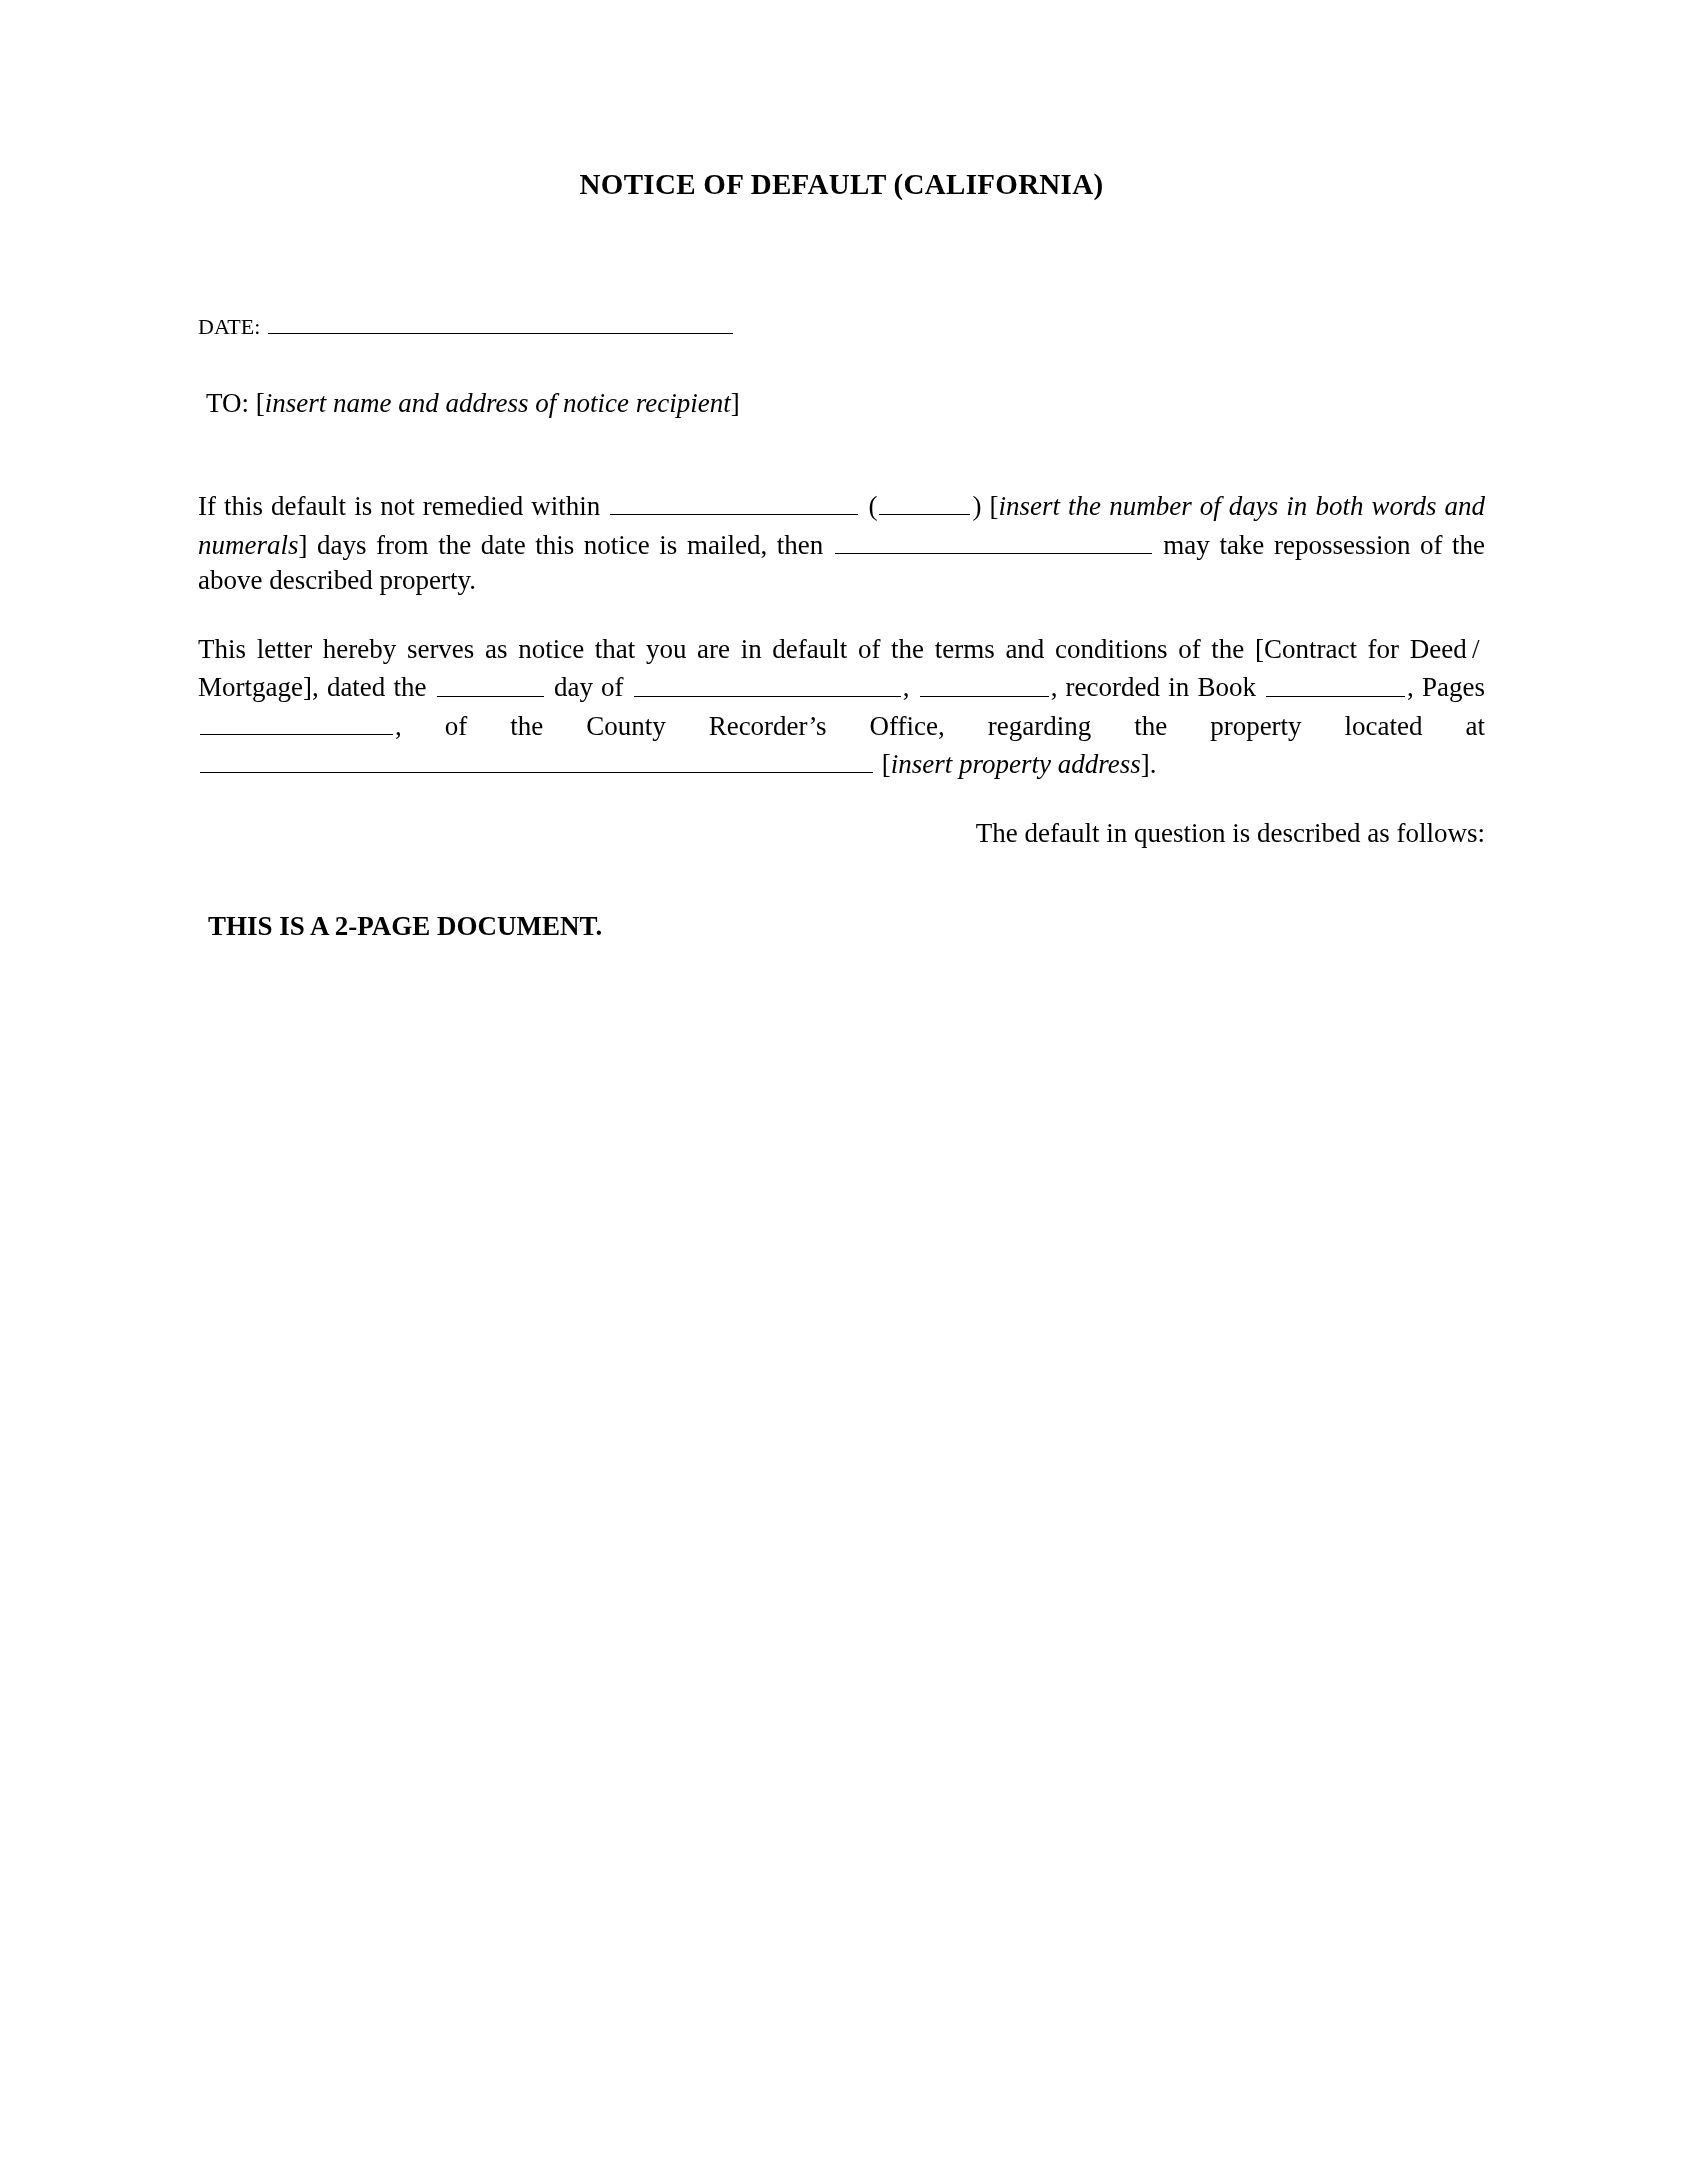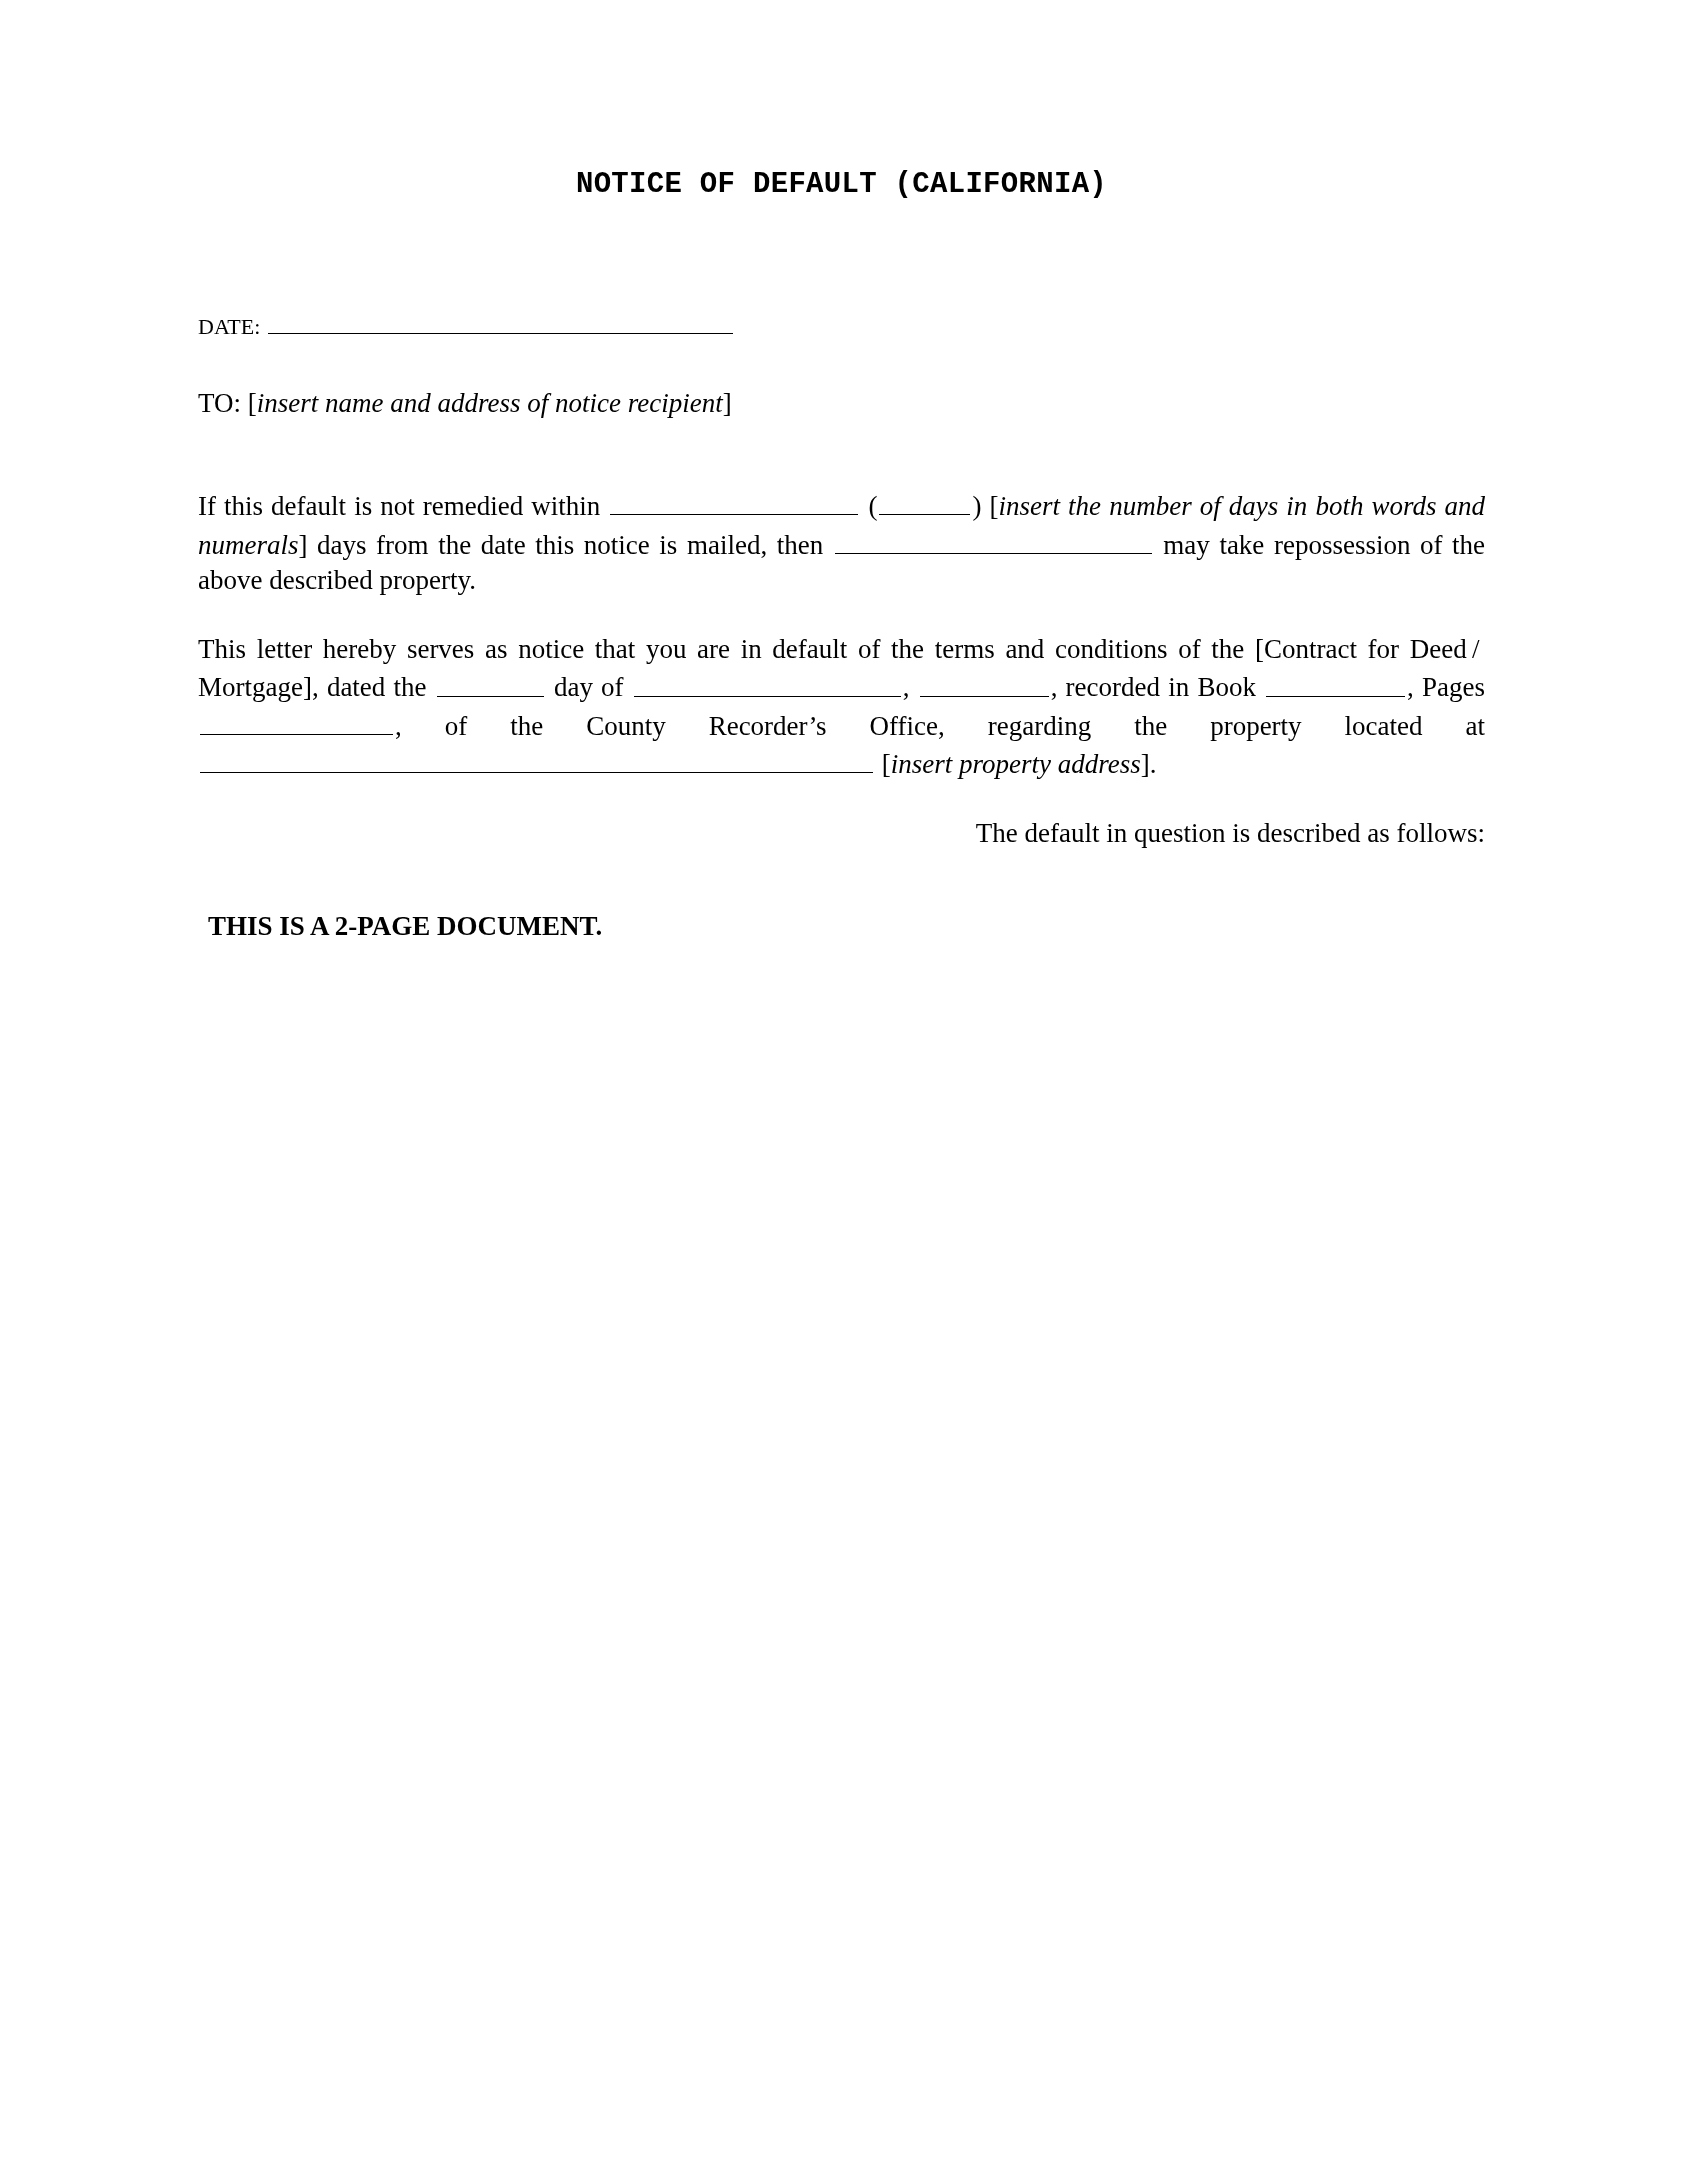--- a/index.html
+++ b/index.html
@@ -22,31 +22,30 @@
     top: 168px;
     width: 1287px;
   }
   .doc-title {
     text-align: center;
     font-weight: bold;
     font-size: 29px;
     letter-spacing: 0.3px;
     margin: 0 0 0 0;
     font-variant: small-caps;
-    font-family: Liberation Mono, monospace;
   }
   .spacer-1 { height: 109px; }
   .line-date {
     font-size: 22px;
     margin: 0 0 48px 0;
     white-space: nowrap;
   }
   .line-to {
     font-size: 27px;
-    margin: 0 0 67px 0;
+    margin: 0 0 67px 8px;
     font-family: Liberation Serif, serif;
   }
   .body-para {
     font-size: 27px;
     line-height: 1.30;
     text-align: justify;
     margin: 0 0 34px 0;
   }
   .body-para.last-left {
     text-align: right;

